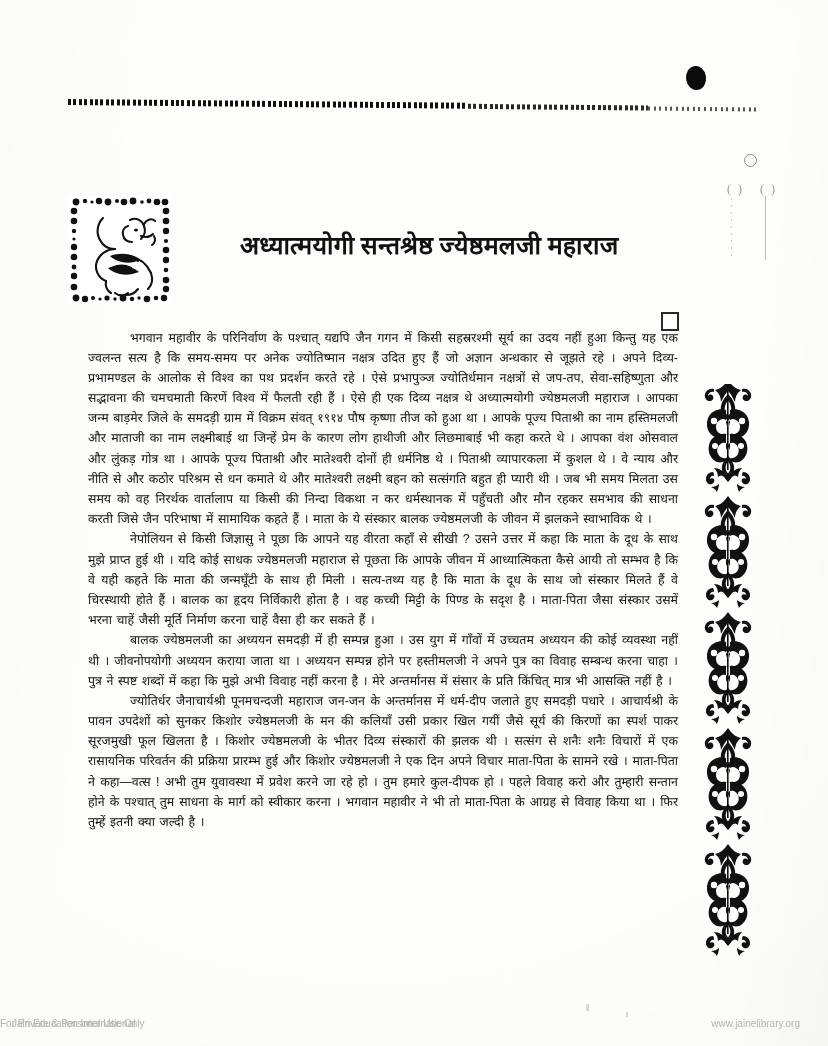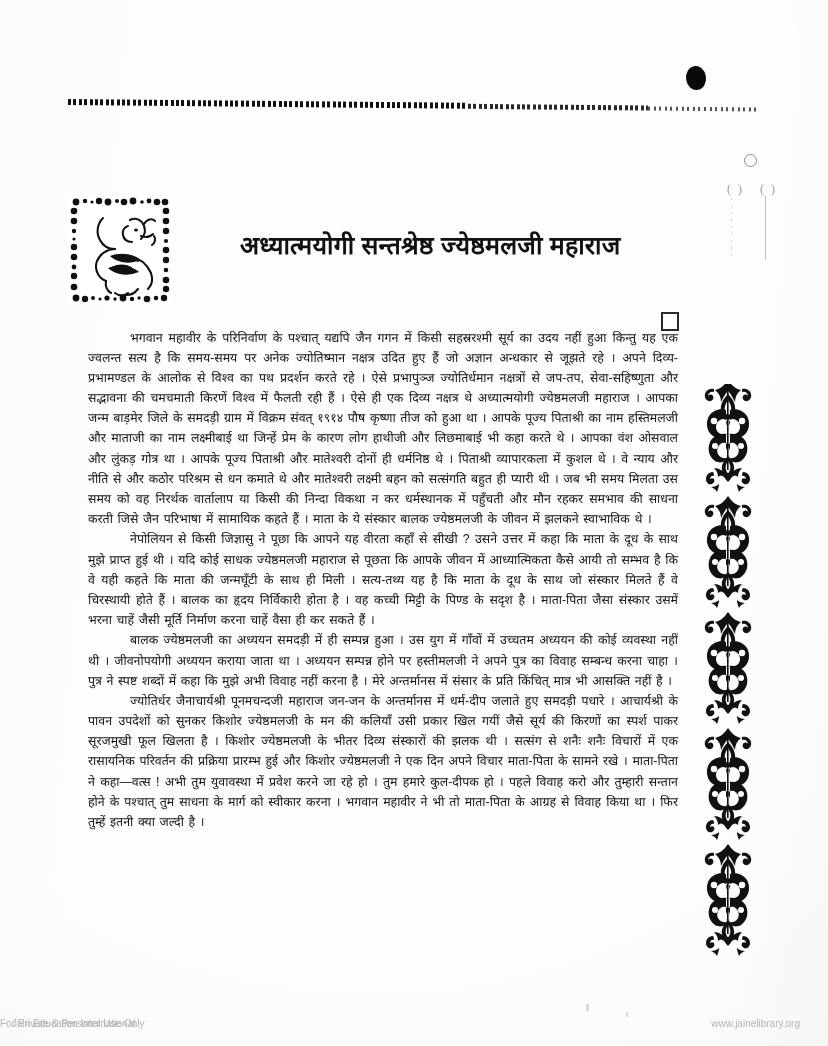--- a/index.html
+++ b/index.html
@@ -111,21 +111,21 @@
     inset: 0;
   }
   .emblem svg { position: absolute; left: 8px; top: 8px; }
 
   
   .title {
     position: absolute;
     left: 240px;
     top: 230px;
     width: 450px;
-    font-family: Liberation Sans, sans-serif;
+    font-family: Liberation Serif, serif;
     font-size: 25px;
     font-weight: 700;
     color: #111;
     letter-spacing: 0.2px;
     line-height: 1.25;
     white-space: nowrap;
   }
 
   
   .square-mark {

